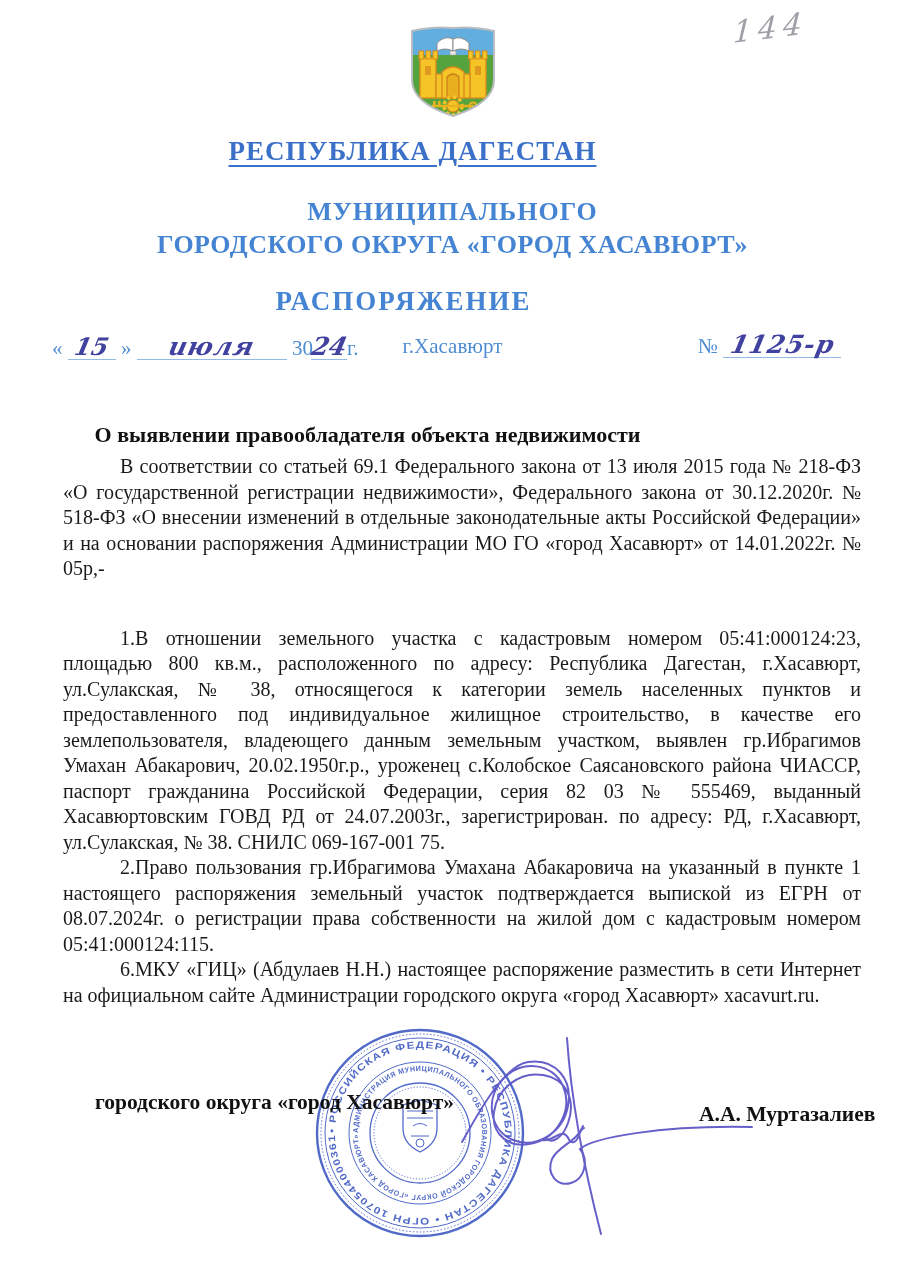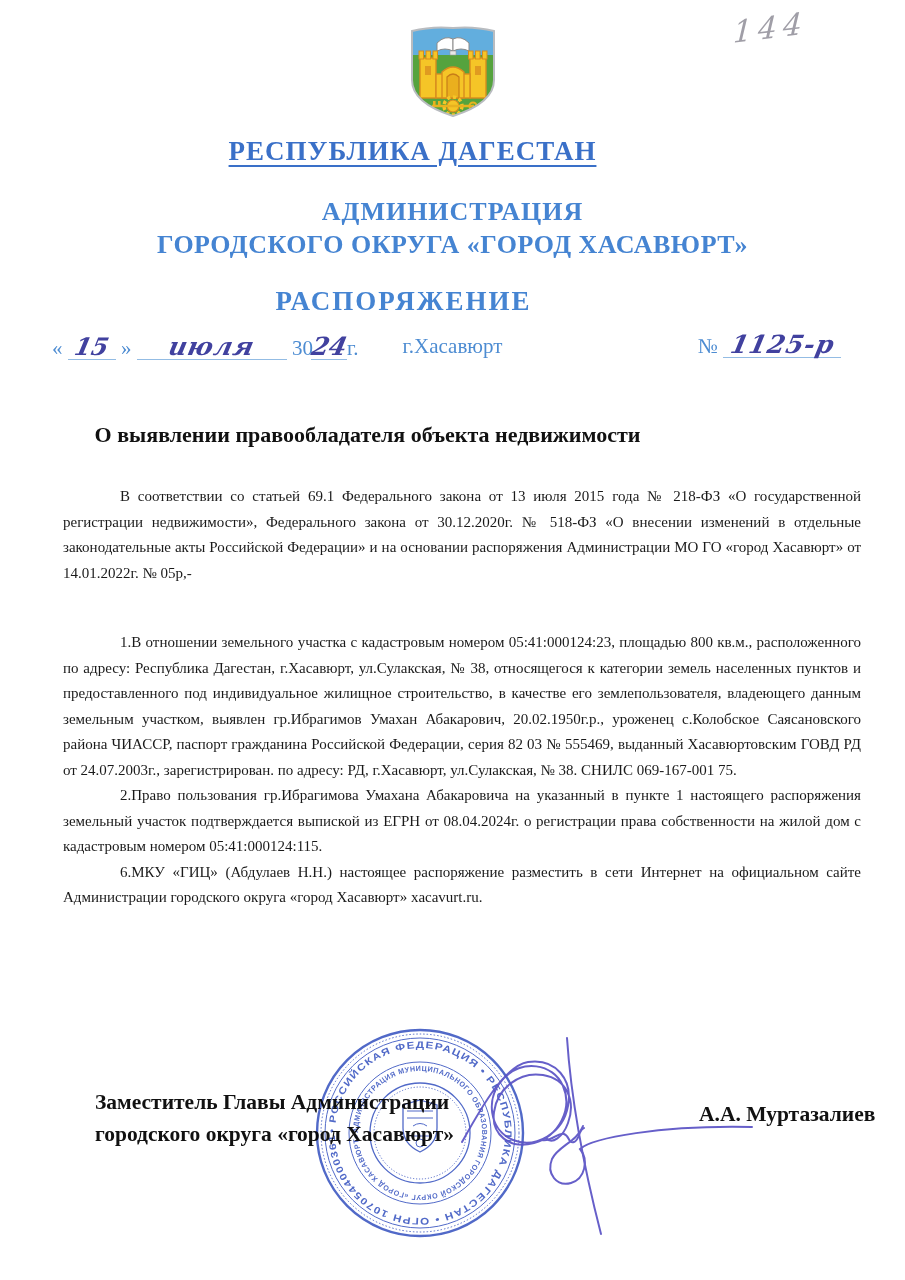--- a/index.html
+++ b/index.html
@@ -67,22 +67,22 @@
   .hand-month{font-size:25px;letter-spacing:1px;}
   .hand-year{font-size:25px;}
   .hand-num{font-size:25px;letter-spacing:1px;}
 
   
   .doc-title{
     position:absolute;top:422px;left:0;width:735px;text-align:center;
     font-weight:bold;font-size:22px;color:#111;
   }
   .body-text{
-    position:absolute;top:484px;left:63px;width:798px;
-    font-size:15px;line-height:25.5px;text-align:justify;
+    position:absolute;top:454px;left:63px;width:798px;
+    font-size:20px;line-height:25.5px;text-align:justify;
   }
   .para{margin:0;text-indent:57px;}
   .para.gap{margin-top:44px;}
 
   
   .sig-row{
     position:absolute;top:1086px;left:0;width:905px;
   }
   .sig-pos{
     position:absolute;left:95px;top:0;
@@ -143,21 +143,21 @@
         <line x1="26" y1="84" x2="68" y2="84" stroke="#e8b21f" stroke-width="2.6"></line>
         <circle cx="67" cy="84" r="3.6" fill="none" stroke="#e8b21f" stroke-width="2"></circle>
         <rect x="27" y="79" width="2.6" height="5" fill="#e8b21f"></rect>
         <rect x="32" y="79" width="2.6" height="5" fill="#e8b21f"></rect>
       </g>
       <path d="M6,9 Q26,4 47,6 Q68,4 88,9 L88,58 Q88,81 47,94 Q6,81 6,58 Z" fill="none" stroke="#b9bcc0" stroke-width="2"></path>
     </svg>
   </div>
 
   <div class="h-republic">РЕСПУБЛИКА ДАГЕСТАН</div>
-  <div class="h-org1">АДМИНИСТРАЦИЯ</div>
+  <div class="h-org1">МУНИЦИПАЛЬНОГО</div>
   <div class="h-org2">ГОРОДСКОГО ОКРУГА «ГОРОД ХАСАВЮРТ»</div>
   <div class="h-doctype">РАСПОРЯЖЕНИЕ</div>
 
   <div class="meta-row">
     <div class="meta-date">
       <span class="blue-print">«</span>
       <span class="hand-slot w-day"><span class="hand hand-day">15</span></span>
       <span class="blue-print">»</span>
       <span class="hand-slot w-month"><span class="hand hand-month">июля</span></span>
       <span class="blue-print">30</span><span class="hand-slot w-year"><span class="hand hand-year">24</span></span><span class="blue-print">г.</span>
@@ -167,27 +167,26 @@
       <span class="blue-print">№</span>
       <span class="hand-slot w-num"><span class="hand hand-num">1125-р</span></span>
     </div>
   </div>
 
   <div class="doc-title">О выявлении правообладателя объекта недвижимости</div>
 
   <div class="body-text">
     <p class="para">В соответствии со статьей 69.1 Федерального закона от 13 июля 2015 года № 218-ФЗ «О государственной регистрации недвижимости», Федерального закона от 30.12.2020г. № 518-ФЗ «О внесении изменений в отдельные законодательные акты Российской Федерации» и на основании распоряжения Администрации МО ГО «город Хасавюрт» от 14.01.2022г. № 05р,-</p>
     <p class="para gap">1.В отношении земельного участка с кадастровым номером 05:41:000124:23, площадью 800 кв.м., расположенного по адресу: Республика Дагестан, г.Хасавюрт, ул.Сулакская, № 38, относящегося к категории земель населенных пунктов и предоставленного под индивидуальное жилищное строительство, в качестве его землепользователя, владеющего данным земельным участком, выявлен гр.Ибрагимов Умахан Абакарович, 20.02.1950г.р., уроженец с.Колобское Саясановского района ЧИАССР, паспорт гражданина Российской Федерации, серия 82 03 № 555469, выданный Хасавюртовским ГОВД РД от 24.07.2003г., зарегистрирован. по адресу: РД, г.Хасавюрт, ул.Сулакская, № 38. СНИЛС 069-167-001 75.</p>
-    <p class="para">2.Право пользования гр.Ибрагимова Умахана Абакаровича на указанный в пункте 1 настоящего распоряжения земельный участок подтверждается выпиской из ЕГРН от 08.04.2024г. о регистрации права собственности на жилой дом с кадастровым номером 05:41:000124:115.</p>
+    <p class="para">2.Право пользования гр.Ибрагимова Умахана Абакаровича на указанный в пункте 1 настоящего распоряжения земельный участок подтверждается выпиской из ЕГРН от 08.07.2024г. о регистрации права собственности на жилой дом с кадастровым номером 05:41:000124:115.</p>
     <p class="para">6.МКУ «ГИЦ» (Абдулаев Н.Н.) настоящее распоряжение разместить в сети Интернет на официальном сайте Администрации городского округа «город Хасавюрт» xacavurt.ru.</p>
   </div>
 
   <div class="sig-row">
     <div class="sig-pos">
-      <div>Заместитель Главы Администрации</div>
       <div>городского округа «город Хасавюрт»</div>
     </div>
     <div class="sig-name">А.А. Муртазалиев</div>
   </div>
 
   <svg class="stamp-overlay" viewBox="0 0 500 262">
     <defs>
       <path id="ringOuterPath" d="M 140,123 m -85,0 a 85,85 0 1,1 170,0 a 85,85 0 1,1 -170,0"></path>
       <path id="ringInnerPath" d="M 140,123 m -62,0 a 62,62 0 1,1 124,0 a 62,62 0 1,1 -124,0"></path>
     </defs>

